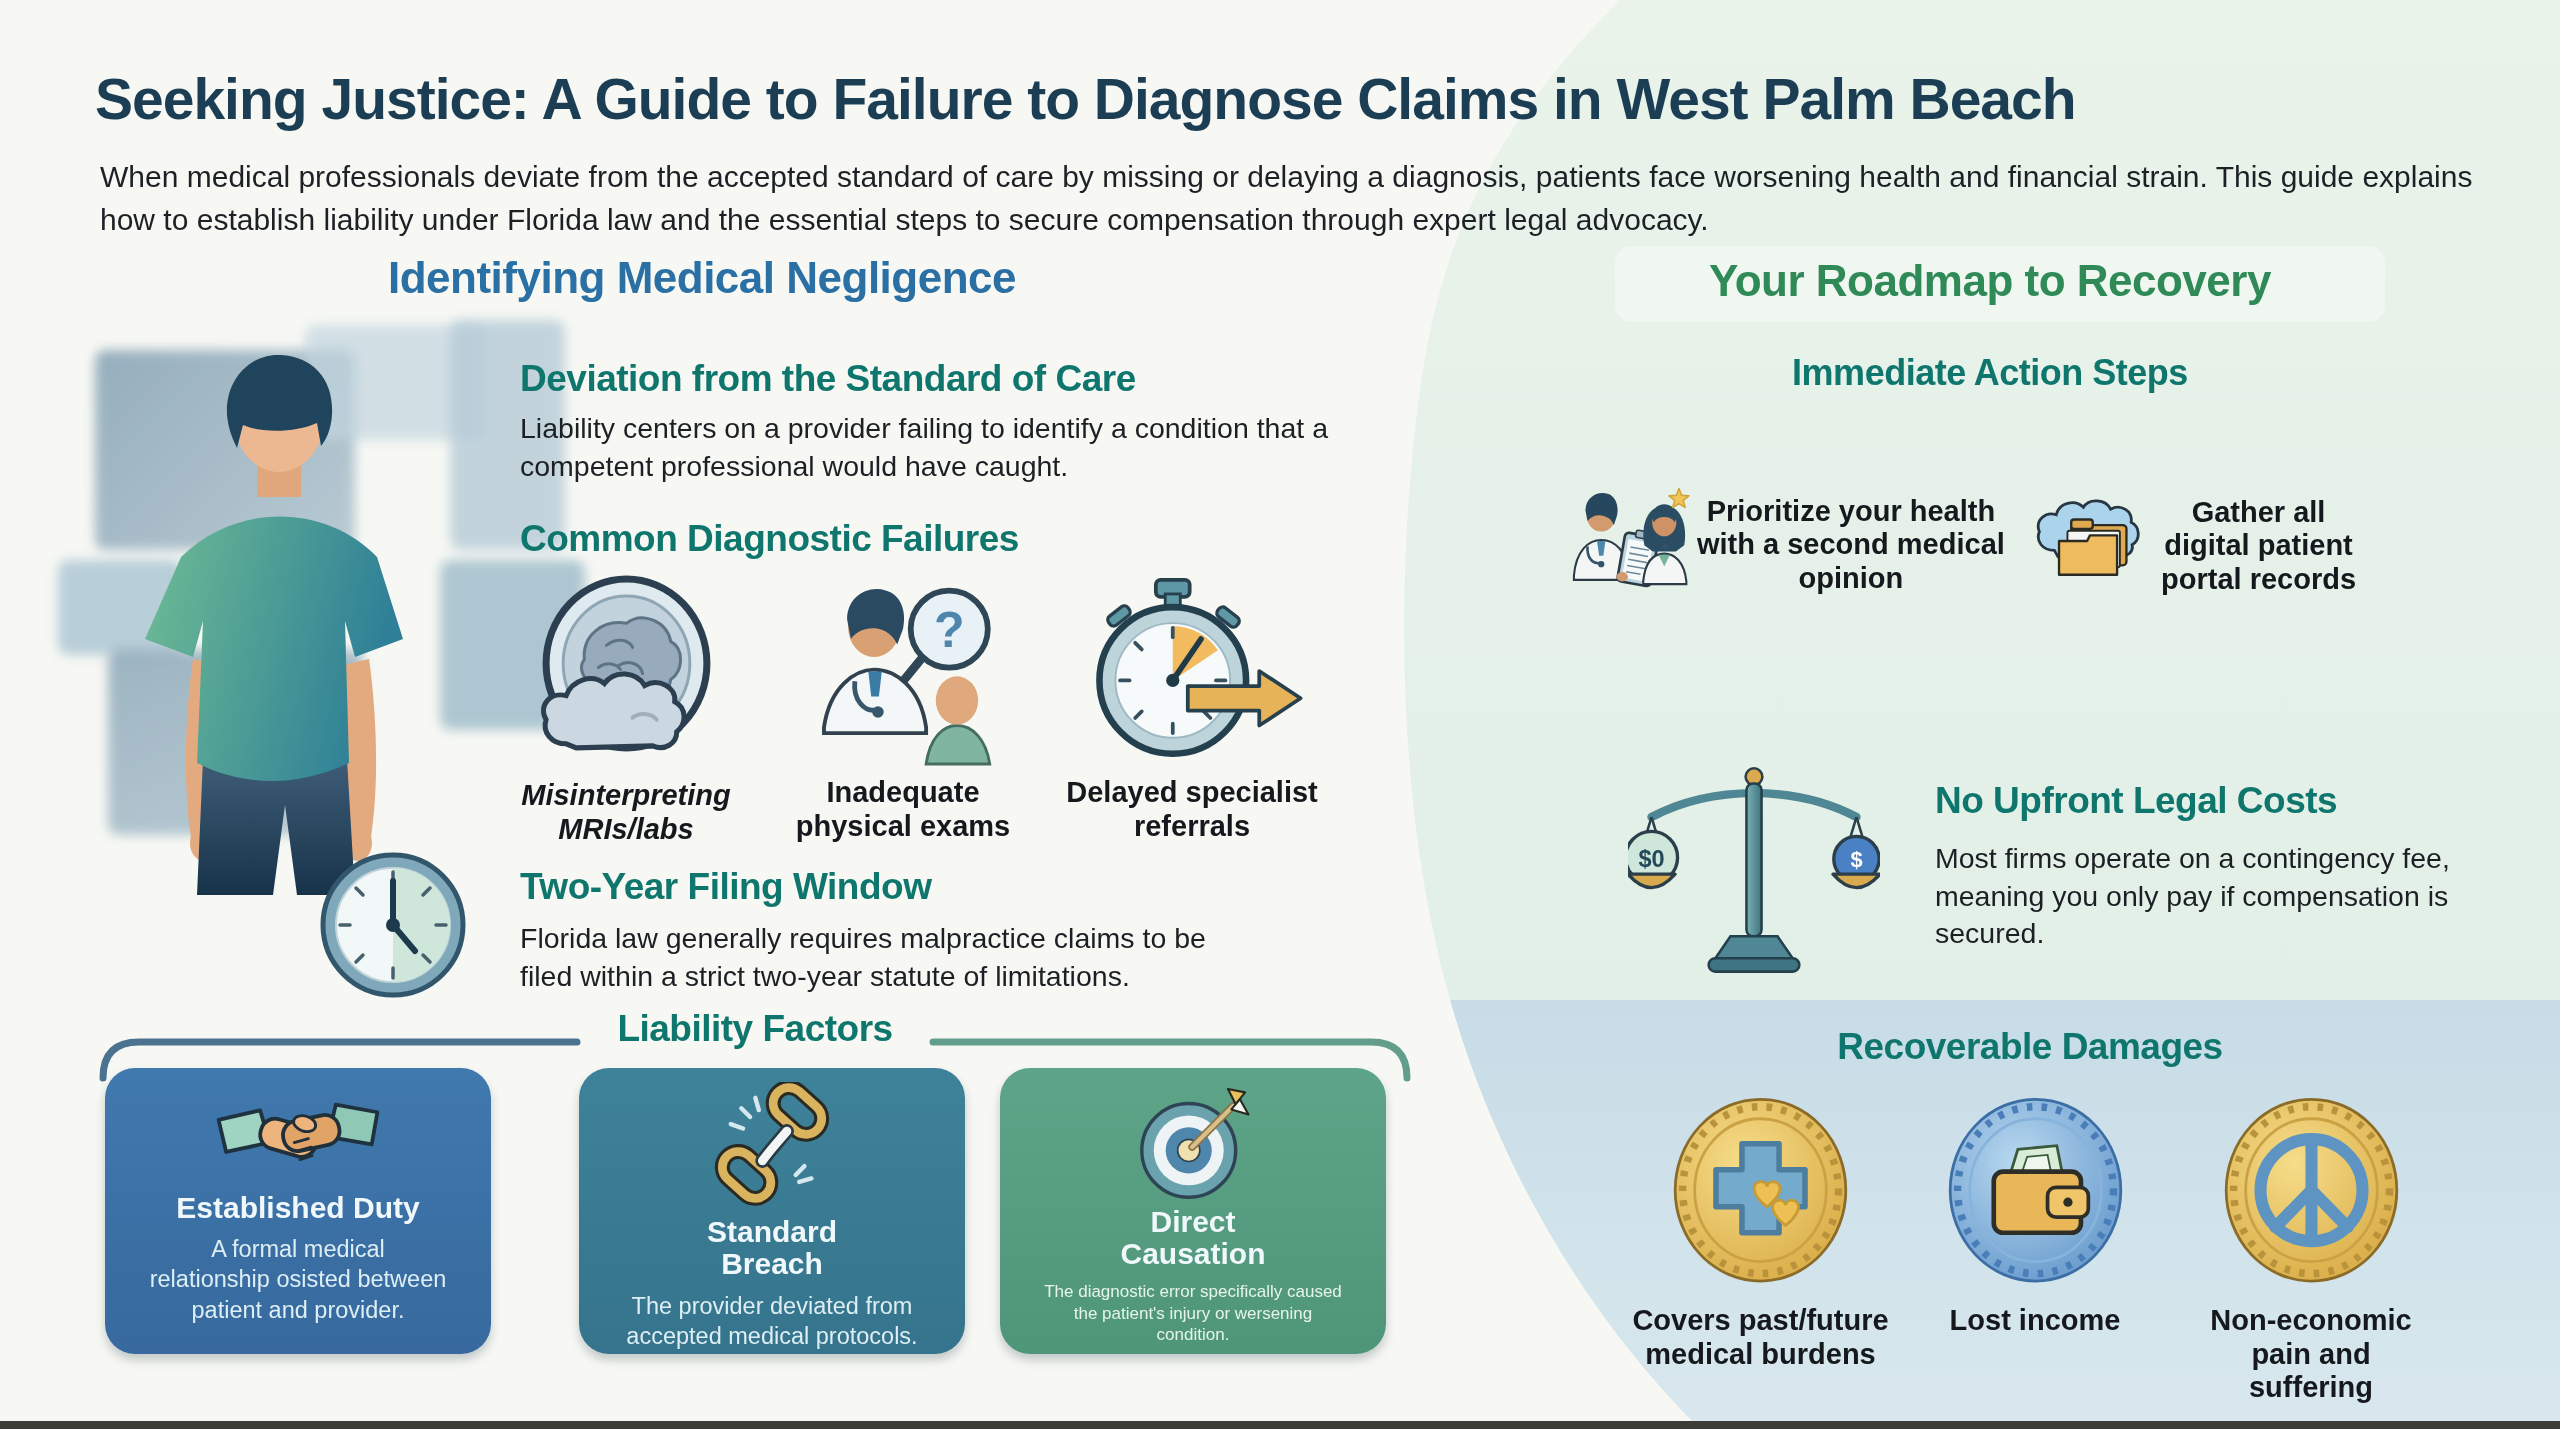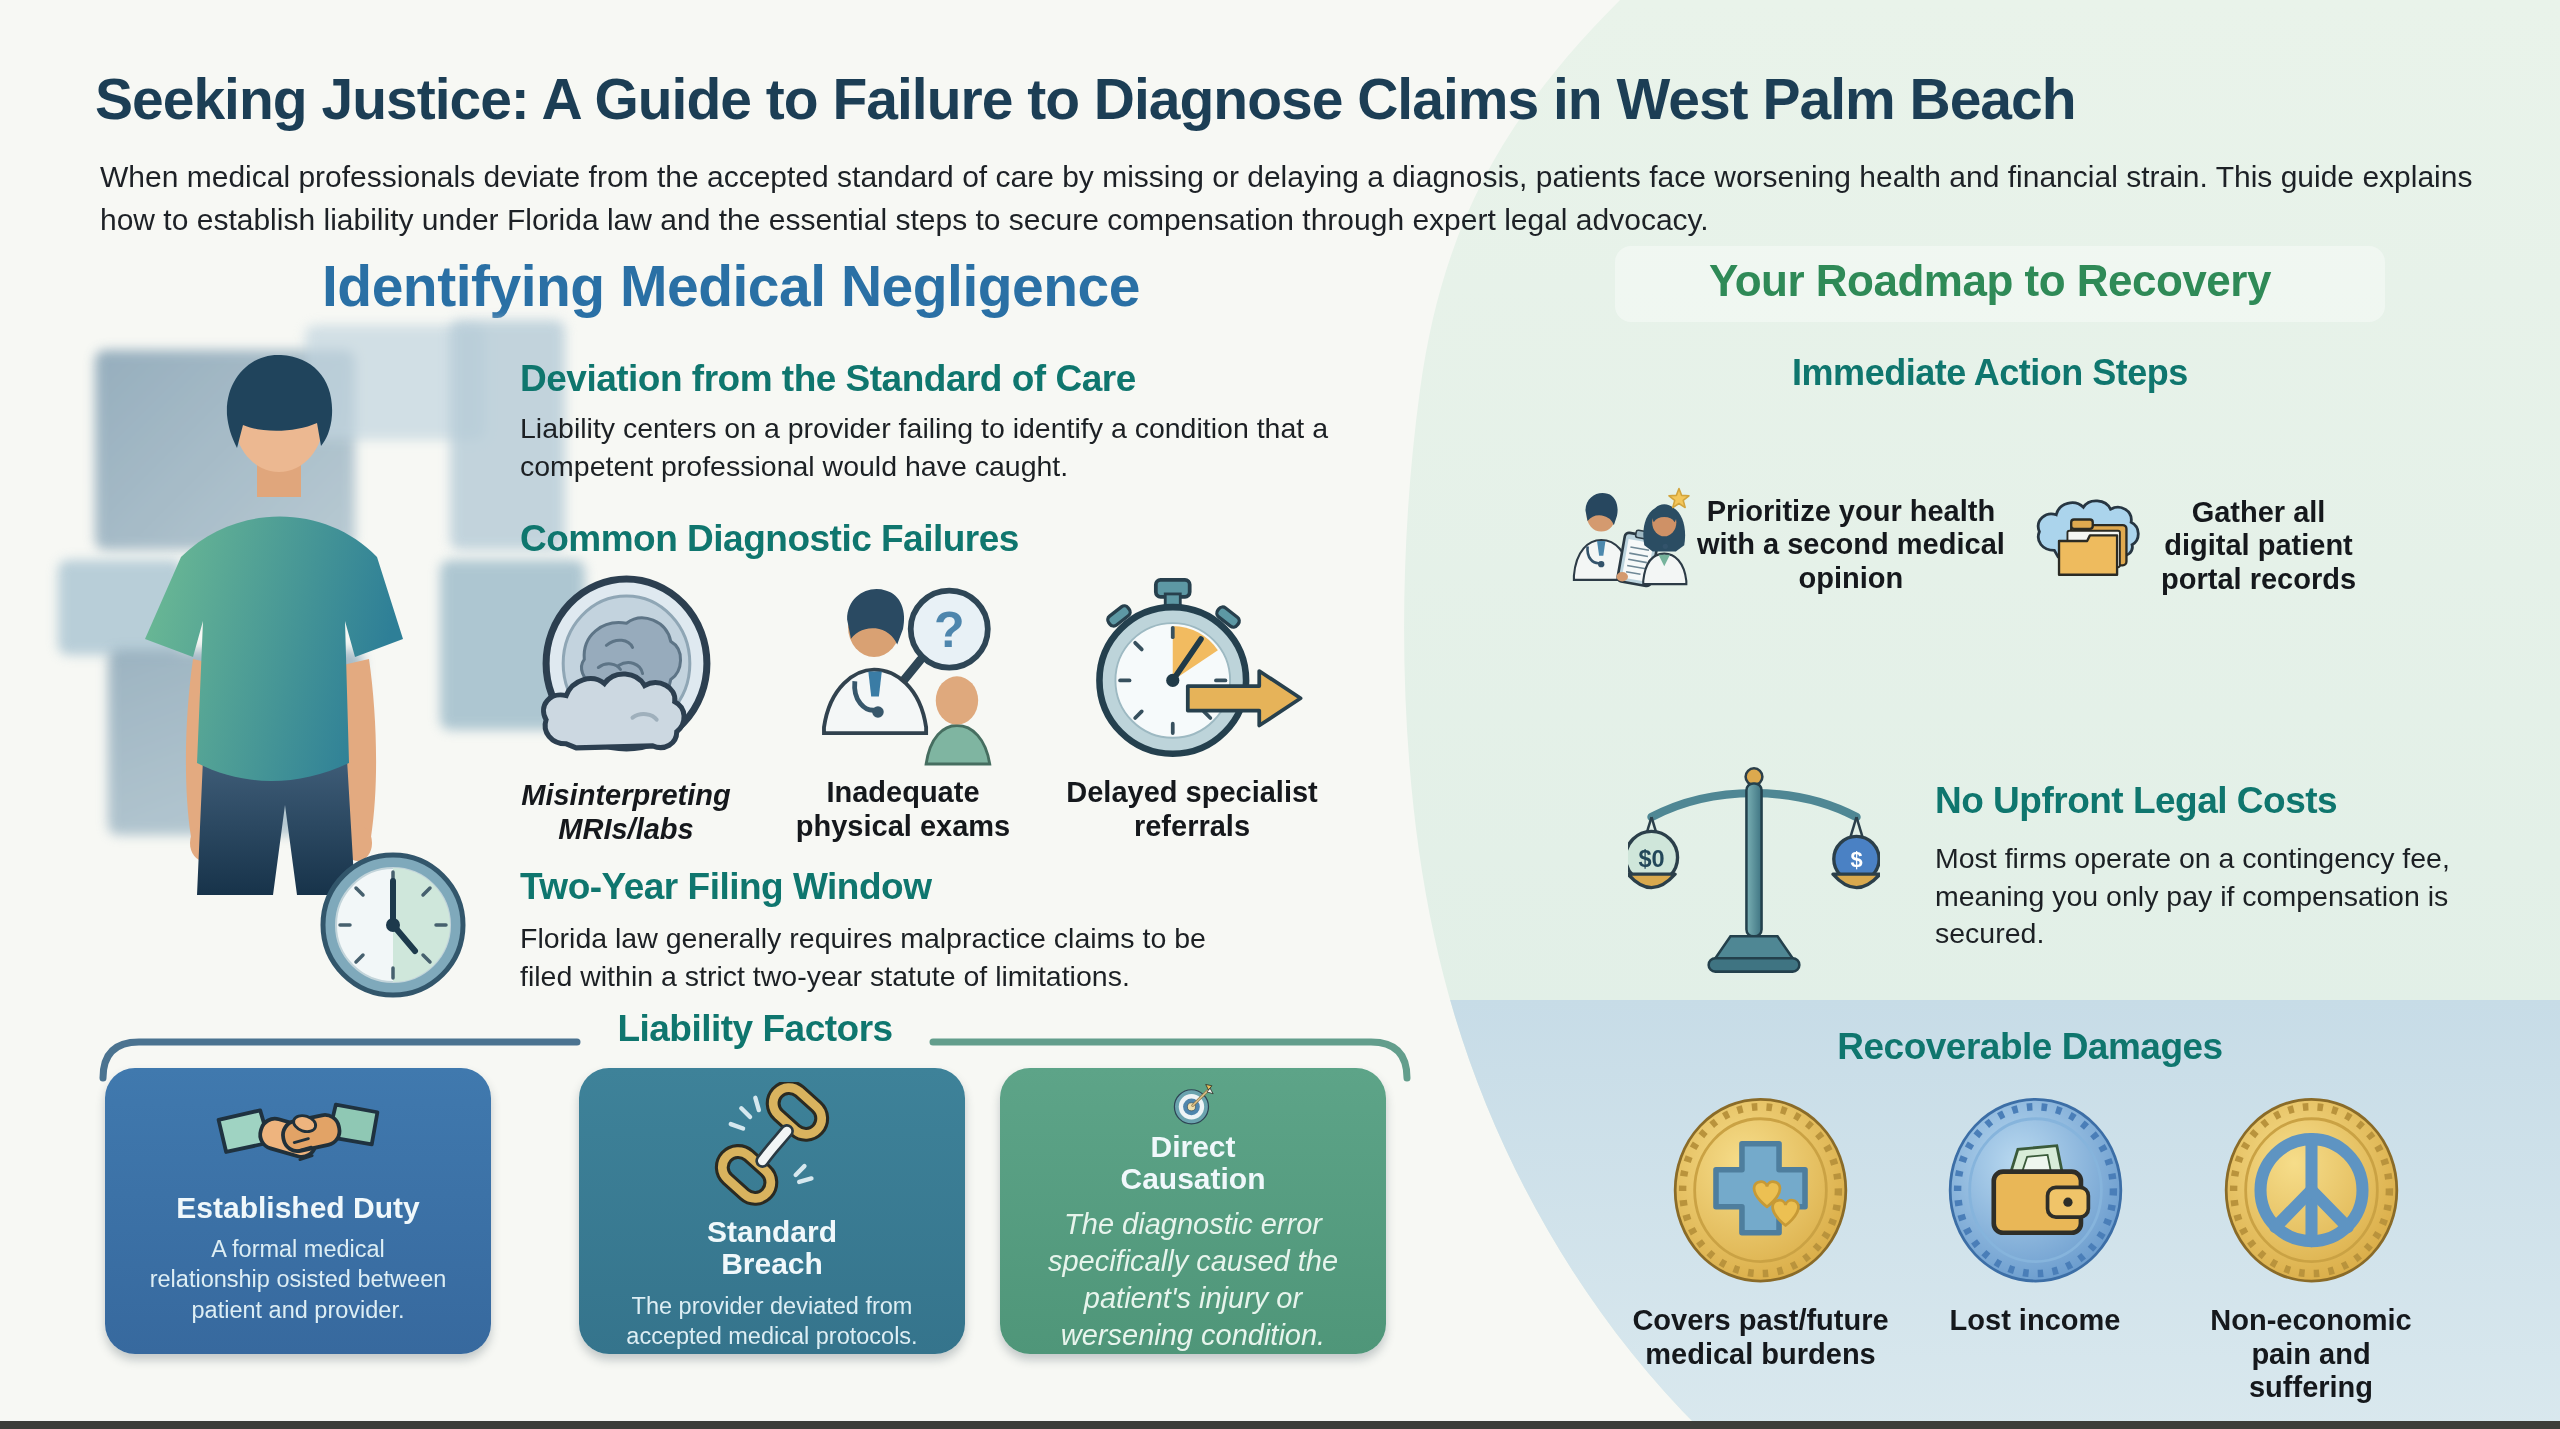--- a/index.html
+++ b/index.html
@@ -17,22 +17,22 @@
   .page-title{
     left:95px;top:28px;width:2400px;
     font-size:57px;font-weight:800;letter-spacing:-1px;
     color:#1c3e55;white-space:nowrap;
   }
   .page-subtitle{
     left:100px;top:126px;width:2380px;
     font-size:30px;font-weight:500;line-height:1.42;color:#1d2126;
   }
   .left-heading{
-    left:240px;top:253px;width:900px;text-align:right;
-    font-size:57px;font-weight:800;color:#2a70a5;letter-spacing:-0.5px;
+    left:252px;top:253px;width:900px;text-align:center;
+    font-size:44px;font-weight:800;color:#2a70a5;letter-spacing:-0.5px;
   }
   .right-heading-band{
     left:1615px;top:246px;width:770px;height:76px;border-radius:16px;
     background:rgba(255,255,255,0.38);
   }
   .right-heading{
     left:1540px;top:256px;width:900px;text-align:center;
     font-size:44px;font-weight:800;color:#2f8a57;letter-spacing:-0.5px;
   }
   .sub-head{font-size:37px;font-weight:800;color:#0f766e;letter-spacing:-0.5px;}
@@ -61,21 +61,21 @@
     top:1068px;height:286px;width:386px;border-radius:30px;
     display:flex;flex-direction:column;align-items:center;
     padding-top:14px;box-shadow:0 6px 10px rgba(40,60,70,0.25);
   }
   .card1{left:105px;background:linear-gradient(180deg,#4079ae,#37699e);}
   .card2{left:579px;background:linear-gradient(180deg,#3e8299,#35748c);}
   .card3{left:1000px;background:linear-gradient(180deg,#5da488,#4f9679);border-radius:30px;}
   .card-title{font-size:30px;font-weight:800;color:#f0f8fb;text-align:center;line-height:1.08;margin-top:6px;}
   .card-title.narrow{max-width:220px;}
   .card-body{font-size:23.5px;font-weight:500;color:#ddeef4;text-align:center;line-height:1.28;margin-top:10px;max-width:300px;}
-  .card3 .card-body{color:#e7f4ec;font-size:29px;max-width:310px;font-style:italic;}
+  .card3 .card-body{color:#e7f4ec;font-size:17px;max-width:310px;}
 
   
   .ias-title{left:1540px;top:352px;width:900px;text-align:center;font-size:36px;}
   .action-item{display:flex;flex-direction:row;align-items:center;}
   .a1{left:1555px;top:418px;width:450px;}
   .a2{left:2030px;top:418px;width:340px;}
   .action-item .caption{margin-top:10px;}
   .a2 .caption{max-width:330px;}
 
   .scales-wrap{left:1628px;top:763px;width:252px;height:219px;}

